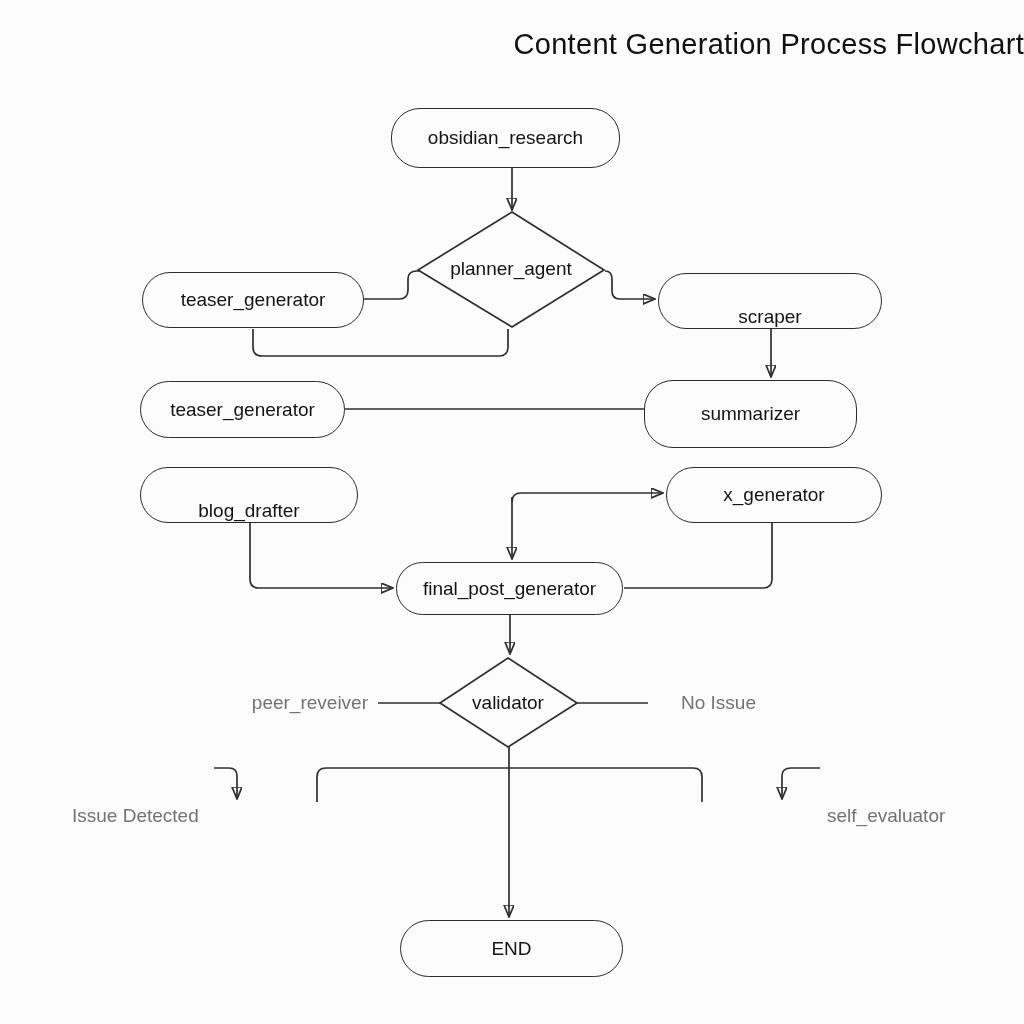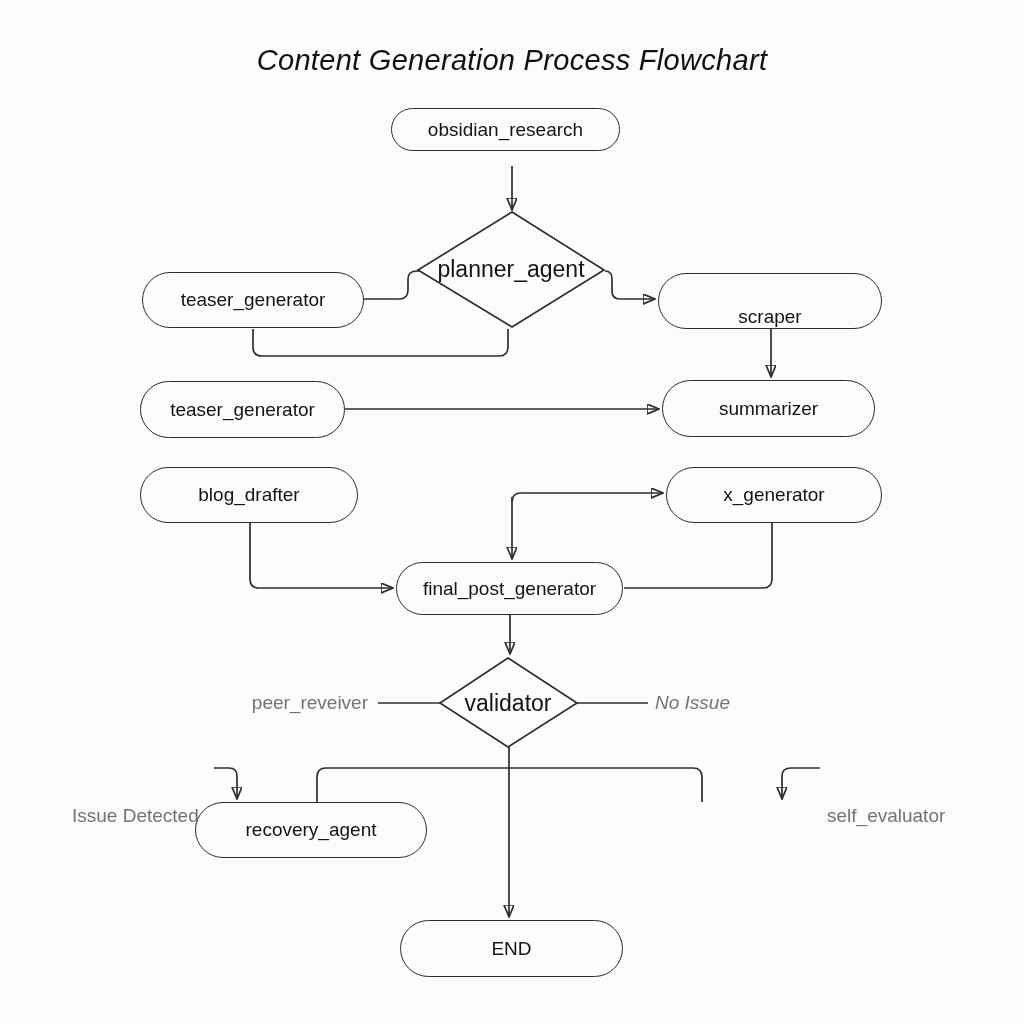--- a/index.html
+++ b/index.html
@@ -1,34 +1,34 @@
 <!DOCTYPE html>
 <html><head>
 <meta charset="utf-8">
 <style>
   html,body{margin:0;padding:0;background:#fcfcfc;}
   .canvas{
     position:relative;width:1024px;height:1024px;background:#fcfcfc;
     font-family:"Liberation Sans",sans-serif;color:#161616;overflow:hidden;
   }
   .title{
-    position:absolute;top:28px;left:0;right:0;text-align:center;
-    font-size:29px;font-weight:400;letter-spacing:.3px;color:#111;margin:16px;font-style:italic;
+    position:absolute;top:28px;left:0;right:0;text-align:right;
+    font-size:29px;font-weight:400;letter-spacing:.3px;color:#111;margin:0;
   }
   svg.wires{position:absolute;left:0;top:0;width:1024px;height:1024px;}
   svg.wires path, svg.wires polygon{stroke:#2e2e2e;stroke-width:1.7;fill:none;}
   svg.wires polygon.shape{fill:#fcfcfc;}
   .node{
     position:absolute;border:1.6px solid #2c2c2c;border-radius:29px;background:#fcfcfc;
     display:flex;align-items:center;justify-content:center;
     font-size:19px;color:#141414;white-space:nowrap;box-sizing:border-box;
   }
   .dlabel{
     position:absolute;transform:translate(-50%,-50%);
-    font-size:23px;color:#141414;white-space:nowrap;
+    font-size:19px;color:#141414;white-space:nowrap;
   }
   .elabel{
     position:absolute;font-size:19px;color:#737373;white-space:nowrap;
   }
 </style>
 </head>
 <body>
 
 <div class="canvas">
 
@@ -57,62 +57,59 @@
     <path d="M 820,768 L 791,768 Q 782,768 782,776 L 782,799" marker-end="url(#arrow)"></path>
 
     <path d="M 364,299 L 399,299 Q 408,299 408,290 L 408,279 Q 408,271 417,271 L 420,271"></path>
     <path d="M 253,329 L 253,347 Q 253,356 262,356 L 499,356 Q 508,356 508,347 L 508,329"></path>
     <path d="M 772,523 L 772,579 Q 772,588 763,588 L 624,588"></path>
     <path d="M 378,703 L 440,703"></path>
     <path d="M 577,703 L 648,703"></path>
     <path d="M 317,802 L 317,777 Q 317,768 326,768 L 693,768 Q 702,768 702,777 L 702,802"></path>
   </svg>
 
-  <div class="node" style="left:391px;top:108px;width:229px;height:43px;">
+  <div class="node" style="left:391px;top:108px;width:229px;height:60px;">
     <span>obsidian_research</span>
   </div>
 
   <div class="node" style="left:142px;top:272px;width:222px;height:56px;">
     <span>teaser_generator</span>
   </div>
 
   <div class="node" style="left:658px;top:273px;width:224px;height:56px;align-items:flex-end;">
     <span>scraper</span>
   </div>
 
   <div class="node" style="left:140px;top:381px;width:205px;height:57px;">
     <span>teaser_generator</span>
   </div>
 
-  <div class="node" style="left:662px;top:380px;width:213px;height:57px;">
+  <div class="node" style="left:644px;top:380px;width:213px;height:68px;">
     <span>summarizer</span>
   </div>
 
-  <div class="node" style="left:140px;top:467px;width:218px;height:56px;">
+  <div class="node" style="left:140px;top:467px;width:218px;height:56px;align-items:flex-end;">
     <span>blog_drafter</span>
   </div>
 
   <div class="node" style="left:396px;top:562px;width:227px;height:53px;border-radius:27px;">
     <span>final_post_generator</span>
   </div>
 
   <div class="node" style="left:666px;top:467px;width:216px;height:56px;">
     <span>x_generator</span>
   </div>
 
-  <div class="node" style="left:195px;top:802px;width:232px;height:56px;">
-    <span>recovery_agent</span>
-  </div>
 
 
   <div class="node" style="left:400px;top:920px;width:223px;height:57px;">
     <span>END</span>
   </div>
 
   <div class="dlabel" style="left:511px;top:269px;">planner_agent</div>
   <div class="dlabel" style="left:508px;top:703px;">validator</div>
 
   <div class="elabel" style="left:240px;top:692px;width:128px;text-align:right;">peer_reveiver</div>
-  <div class="elabel" style="left:655px;top:692px;font-style:italic;">No Issue</div>
+  <div class="elabel" style="left:681px;top:692px;">No Issue</div>
   <div class="elabel" style="left:72px;top:757px;margin-top:48px;">Issue Detected</div>
   <div class="elabel" style="left:827px;top:757px;margin-top:48px;">self_evaluator</div>
 
 </div>
 
 </body></html>

